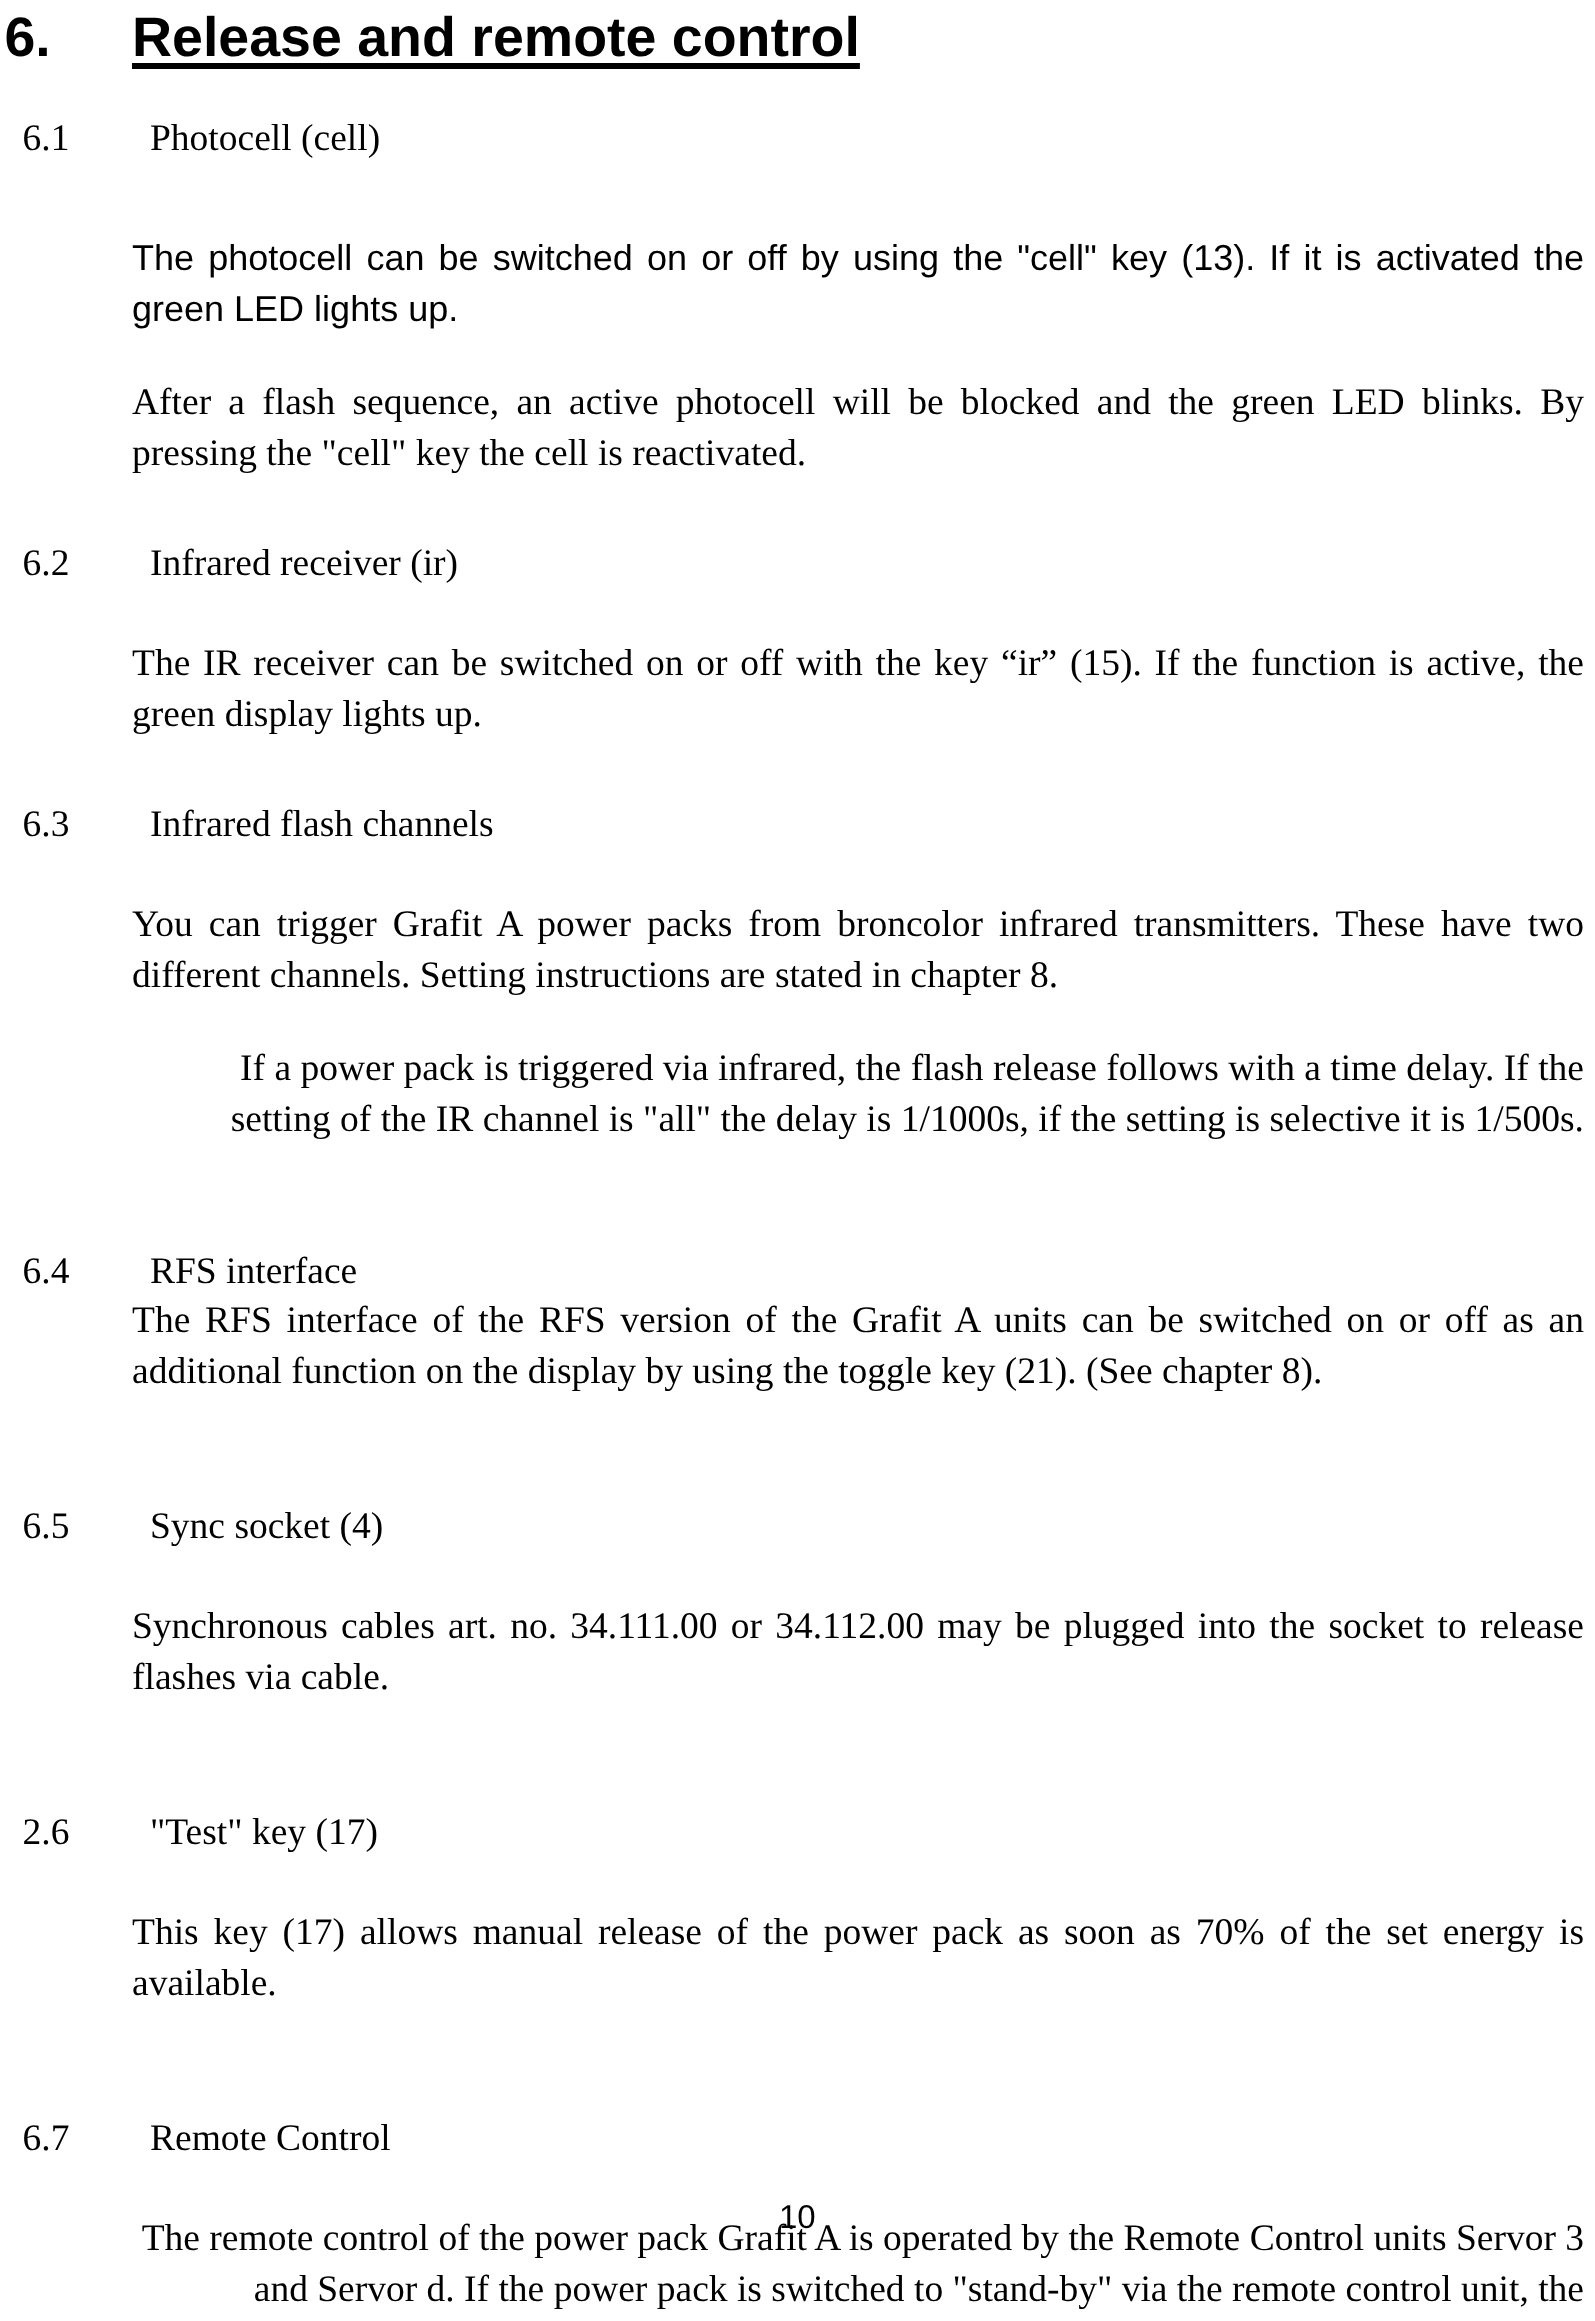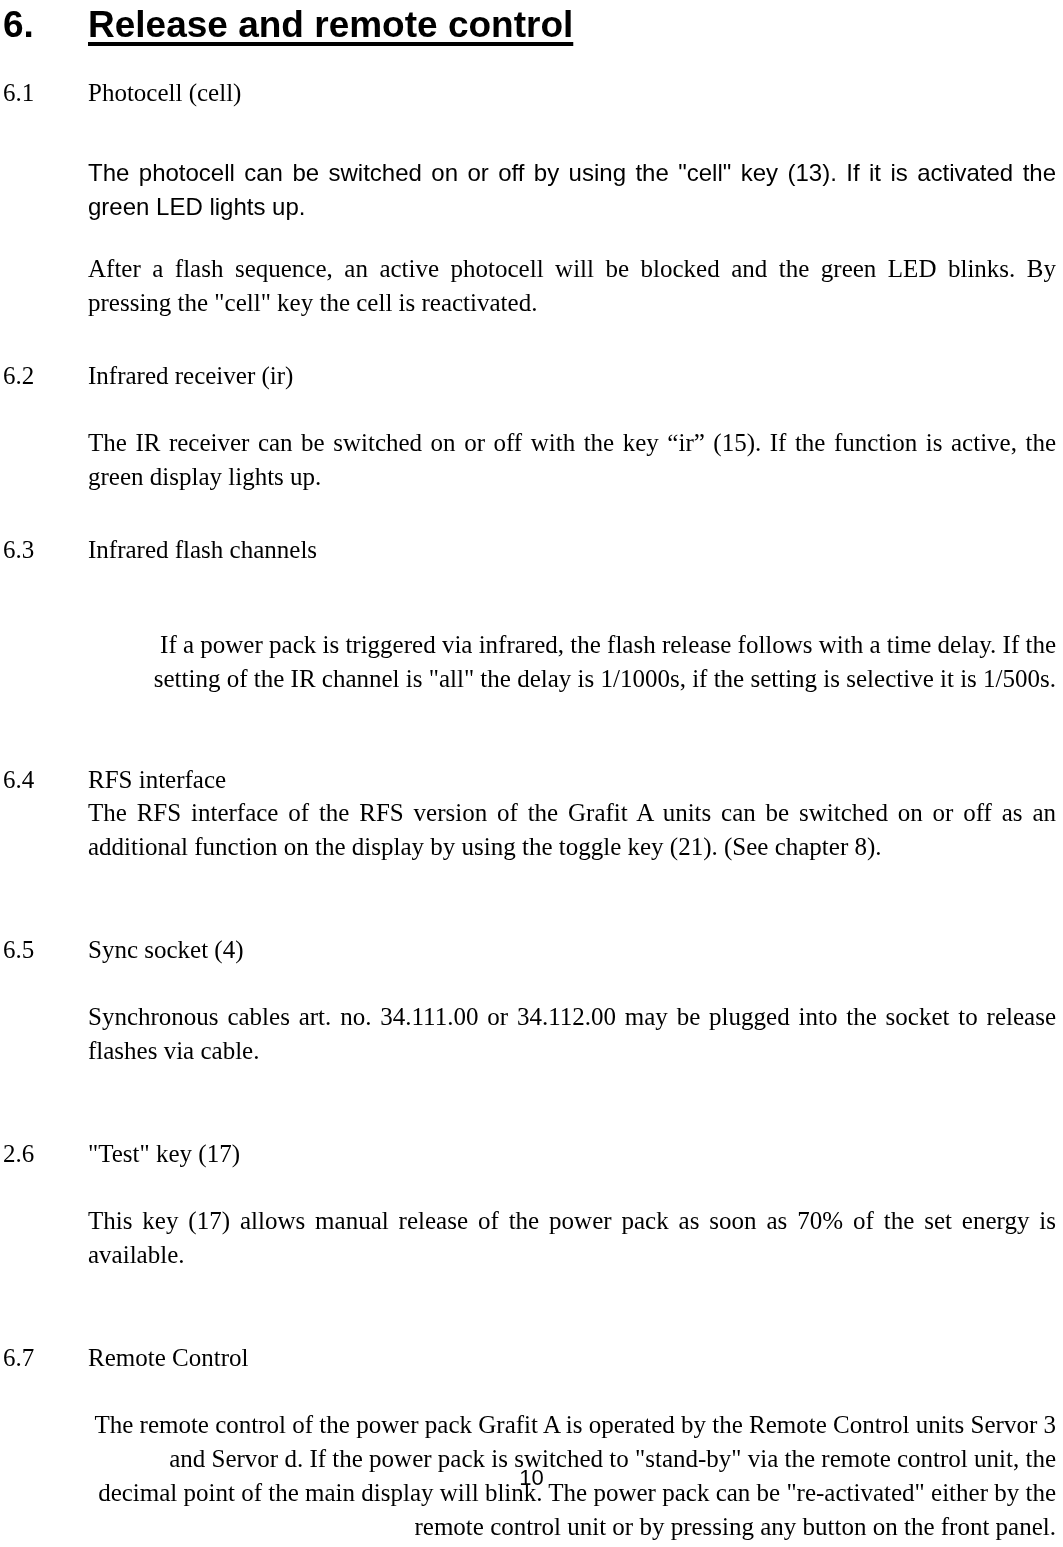--- a/index.html
+++ b/index.html
@@ -50,20 +50,21 @@
     display: flex;
     align-items: baseline;
     font-family: "Liberation Serif", serif;
     font-size: 25px;
     line-height: 32px;
     color: #000;
   }
   .sec-num {
     width: 85px;
     flex: 0 0 85px;
+    margin-left: 12px;
   }
   .sec-title {
     text-underline-offset: 3px;
     text-decoration-thickness: 1.5px;
   }
 
   
   .para {
     margin: 0;
     margin-left: 85px;
@@ -133,20 +134,21 @@
     <div class="sp-34"></div>
     <p class="para serif justify">The IR receiver can be switched on or off with the key “ir” (15). If the function is active, the green display lights up.</p>
 
     <div class="sp-40"></div>
 
     <div class="section-head">
       <span class="sec-num">6.3</span>
       <span class="sec-title">Infrared flash channels</span>
     </div>
     <div class="sp-34"></div>
+    <p class="para serif justify">You can trigger Grafit A power packs from broncolor infrared transmitters. These have two different channels. Setting instructions are stated in chapter 8.</p>
     <div class="sp-28"></div>
     <p class="para serif left">If a power pack is triggered via infrared, the flash release follows with a time delay. If the setting of the IR channel is "all" the delay is 1/1000s, if the setting is selective it is 1/500s.</p>
     <div class="sp-28"></div>
 
     <div class="sp-40"></div>
 
     <div class="section-head">
       <span class="sec-num">6.4</span>
       <span class="sec-title">RFS interface</span>
     </div>

